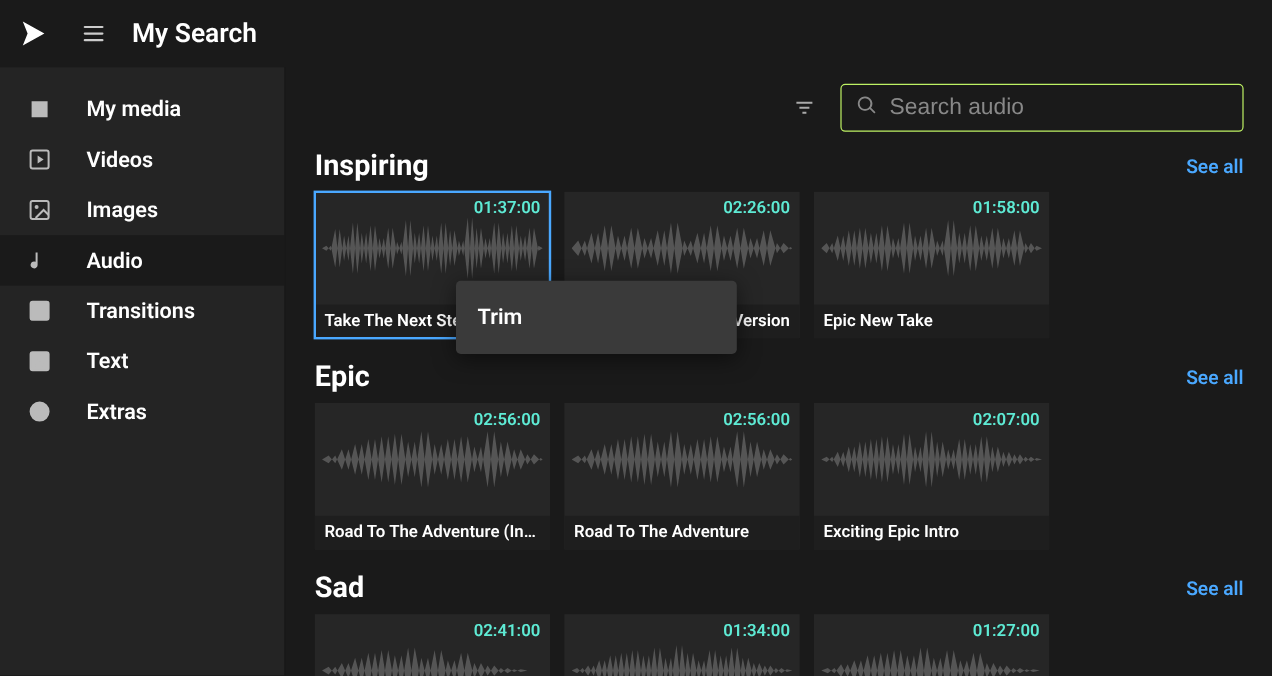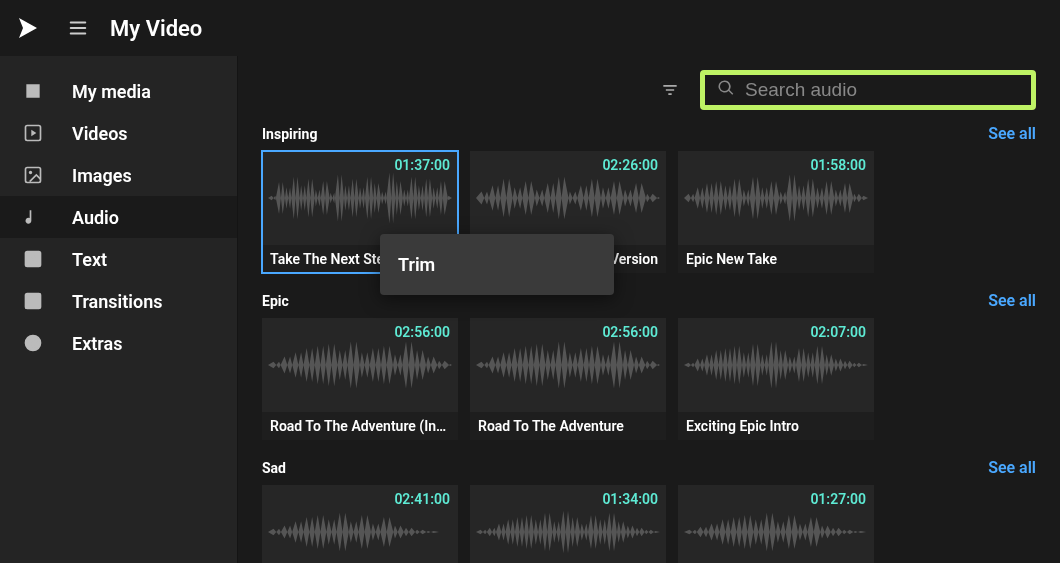--- a/index.html
+++ b/index.html
@@ -103,21 +103,21 @@
     align-items: center;
     justify-content: center;
     cursor: pointer;
   }
   .filter-btn svg { fill: #aaa; }
   .search-box {
     display: flex;
     align-items: center;
     width: 336px;
     height: 40px;
-    border: 5px solid #bef264;
+    border: 1px solid #bef264;
     border-radius: 4px;
     padding: 0 12px;
     gap: 10px;
     background: #1a1a1a;
   }
   .search-box svg { fill: #888; width: 18px; height: 18px; }
   .search-input {
     flex: 1;
     background: transparent;
     border: none;
@@ -127,21 +127,21 @@
   }
   .search-input::placeholder { color: #888; }
   .section-header {
     display: flex;
     justify-content: space-between;
     align-items: center;
     margin-bottom: 8px;
     margin-top: 6px;
   }
   .section-title {
-    font-size: 14px;
+    font-size: 24px;
     font-weight: 700;
     color: #fff;
   }
   .see-all {
     color: #4aa8ff;
     font-size: 16px;
     font-weight: 600;
     cursor: pointer;
   }
   .clip-row {
@@ -217,21 +217,21 @@
         <path d="M4 2 L22 12 L4 22 L8 12 Z"></path>
       </svg>
   </div>
   <div class="hamburger">
     <svg viewBox="0 0 24 24" width="22" height="22" fill="none" stroke-width="2" stroke-linecap="round">
         <line x1="4" y1="6" x2="20" y2="6"></line>
         <line x1="4" y1="12" x2="20" y2="12"></line>
         <line x1="4" y1="18" x2="20" y2="18"></line>
       </svg>
   </div>
-  <div class="app-title">My Video</div>
+  <div class="app-title">My Search</div>
 </div>
 
 <div class="layout">
   <div class="sidebar">
     <div class="sidebar-item">
       <span class="sidebar-icon">
         <svg viewBox="0 0 24 24">
             <path d="M4 4h16v16H4z M12 8l1.5 3 3 .4-2.2 2 .6 3L12 15l-2.9 1.4.6-3L7.5 11.4l3-.4z" fill="#bbb"></path>
           </svg>
       </span>
@@ -261,33 +261,33 @@
         <svg viewBox="0 0 24 24">
             <path d="M10 4v12.5a3.5 3.5 0 11-2-3.16V4h2z" fill="#bbb"></path>
           </svg>
       </span>
       <span class="sidebar-label">Audio</span>
     </div>
     <div class="sidebar-item">
       <span class="sidebar-icon">
         <svg viewBox="0 0 24 24" fill="none" stroke="#bbb" stroke-width="2">
             <rect x="3" y="3" width="18" height="18" rx="2"></rect>
-            <path d="M12 7l-4 10M12 7l4 10M9.5 13h5"></path>
-          </svg>
-      </span>
-      <span class="sidebar-label">Text</span>
+            <path d="M3 21L21 3"></path>
+          </svg>
+      </span>
+      <span class="sidebar-label">Transitions</span>
     </div>
     <div class="sidebar-item">
       <span class="sidebar-icon">
         <svg viewBox="0 0 24 24" fill="none" stroke="#bbb" stroke-width="2">
             <rect x="3" y="3" width="18" height="18" rx="2"></rect>
-            <path d="M3 21L21 3"></path>
-          </svg>
-      </span>
-      <span class="sidebar-label">Transitions</span>
+            <path d="M12 7l-4 10M12 7l4 10M9.5 13h5"></path>
+          </svg>
+      </span>
+      <span class="sidebar-label">Text</span>
     </div>
     <div class="sidebar-item">
       <span class="sidebar-icon">
         <svg viewBox="0 0 24 24" fill="none" stroke="#bbb" stroke-width="2">
             <circle cx="12" cy="12" r="9"></circle>
             <circle cx="9" cy="10" r="1" fill="#bbb"></circle>
             <circle cx="15" cy="10" r="1" fill="#bbb"></circle>
             <path d="M8 15c1 1.5 2.5 2 4 2s3-.5 4-2"></path>
           </svg>
       </span>

